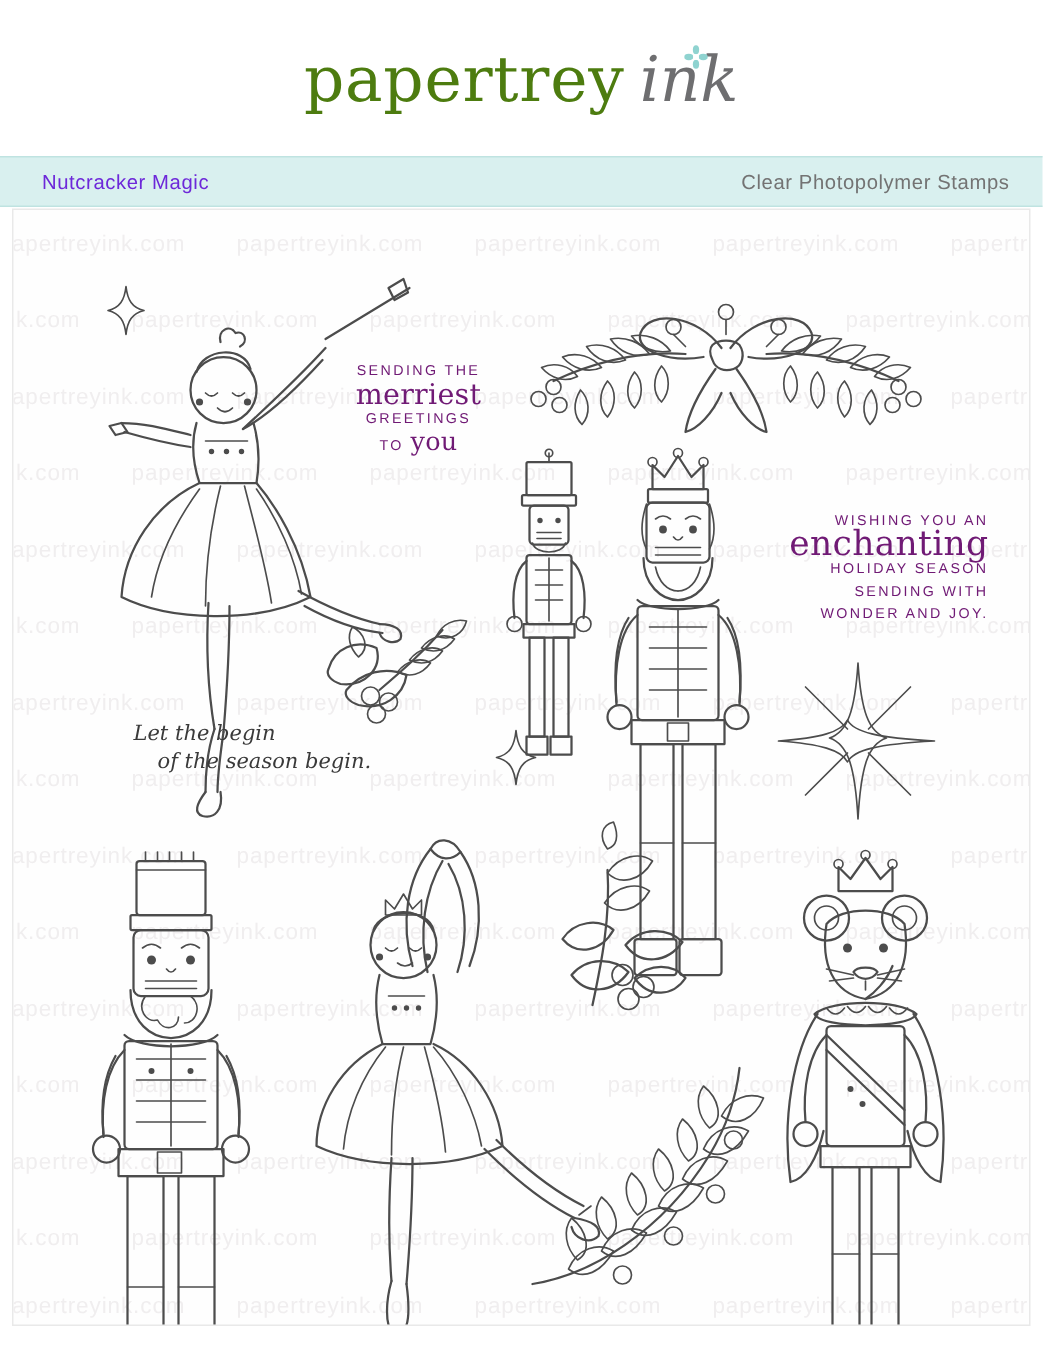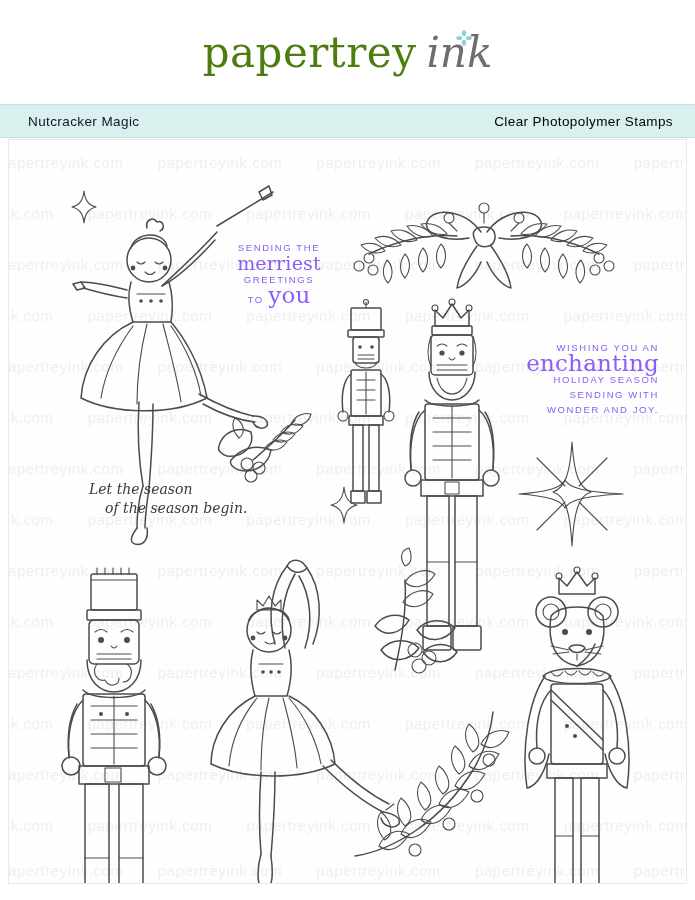--- a/index.html
+++ b/index.html
@@ -64,29 +64,29 @@
     background: #d9f0ef;
     border-top: 1px solid #bfe3e1;
     border-bottom: 1px solid #bfe3e1;
     box-sizing: border-box;
   }
   .titlebar .set-name {
     position: absolute;
     left: 28px;
     top: 9px;
     font-size: 13.5px;
-    color: #0f172a;
+    color: #6d28d9;
     letter-spacing: 0.4px;
   }
   .titlebar .set-type {
     position: absolute;
     right: 22px;
     top: 9px;
     font-size: 13.5px;
-    color: #000000;
+    color: #737373;
     letter-spacing: 0.4px;
   }
 
   
   .sheet {
     position: absolute;
     top: 139px;
     left: 8px;
     width: 679px;
     height: 745px;
@@ -126,21 +126,21 @@
   .ln-thin {
     fill: none;
     stroke: #4c4c4c;
     stroke-width: 1.1;
     stroke-linecap: round;
     stroke-linejoin: round;
   }
   .fl { fill: #4c4c4c; stroke: none; }
 
   
-  .sent { position: absolute; text-align: center; color: #8b5cf6; }
+  .sent { position: absolute; text-align: center; color: #701a75; }
   .sent .cap {
     font-family: "Liberation Sans", sans-serif;
     font-size: 9.5px;
     letter-spacing: 1.6px;
     display: block;
     line-height: 15px;
   }
   .sent .scr {
     font-family: "DejaVu Serif", "Liberation Serif", serif;
     font-size: 15px;
@@ -280,21 +280,21 @@
         <path class="ln" d="M132 196 C150 206 168 214 186 218"></path>
         <path class="ln" d="M136 206 C154 216 170 222 188 224"></path>
         <path class="ln" d="M186 218 C196 218 202 222 200 228 C196 232 188 230 186 224"></path>
       </svg>
     </div>
 
     <div class="sent" style="left:205px; top:100px; width:130px;">
       <span class="cap">SENDING THE</span>
       <span class="scr" style="font-size:19px;">merriest</span>
       <span class="cap">GREETINGS</span>
-      <span style="display:inline-block;"><span class="cap" style="display:inline;margin-top:20px;">TO</span> <span class="scr" style="display:inline;font-size:23px;">you</span></span>
+      <span style="display:inline-block;"><span class="cap" style="display:inline;margin-top:20px;">TO</span> <span class="scr" style="display:inline;font-size:17px;">you</span></span>
     </div>
 
     <div class="art" style="left:320px; top:48px;">
       <svg width="310" height="110" viewBox="0 0 310 110">
 
         <path class="ln" d="M128 48 C100 46 70 52 40 66"></path>
         <path class="ln-thin" d="M118 46 C112 38 102 34 92 36 C98 44 108 48 118 46 Z"></path>
         <path class="ln-thin" d="M104 48 C98 40 88 36 78 38 C84 47 94 51 104 48 Z"></path>
         <path class="ln-thin" d="M88 52 C82 44 72 40 62 43 C68 52 78 56 88 52 Z"></path>
         <path class="ln-thin" d="M72 57 C66 50 56 46 46 50 C53 58 63 61 72 57 Z"></path>
@@ -446,21 +446,21 @@
         <path class="ln-thin" d="M22 36 C16 30 14 22 18 16 C26 20 30 30 22 36 Z"></path>
         <path class="ln" d="M2 44 C6 30 20 24 34 30 C38 44 26 56 10 54 C4 52 0 48 2 44 Z"></path>
         <path class="ln" d="M14 58 C24 46 40 42 54 48 C52 62 38 72 22 68 C16 66 12 62 14 58 Z"></path>
         <circle class="ln-thin" cx="30" cy="62" r="6"></circle>
         <circle class="ln-thin" cx="42" cy="66" r="6"></circle>
         <circle class="ln-thin" cx="34" cy="74" r="6"></circle>
       </svg>
     </div>
 
     <div class="script-block" style="left:80px; top:340px; width:200px;">
-      <span>Let the season</span>
+      <span>Let the begin</span>
       <span class="l2">of the season begin.</span>
     </div>
 
     <div class="art" style="left:320px; top:345px;">
       <svg width="30" height="40" viewBox="0 0 30 40">
         <path class="ln-thin" d="M15 2 C16 12 19 18 28 20 C19 22 16 28 15 38 C14 28 11 22 2 20 C11 18 14 12 15 2 Z"></path>
       </svg>
     </div>
 
     <div class="art" style="left:508px; top:300px;">

